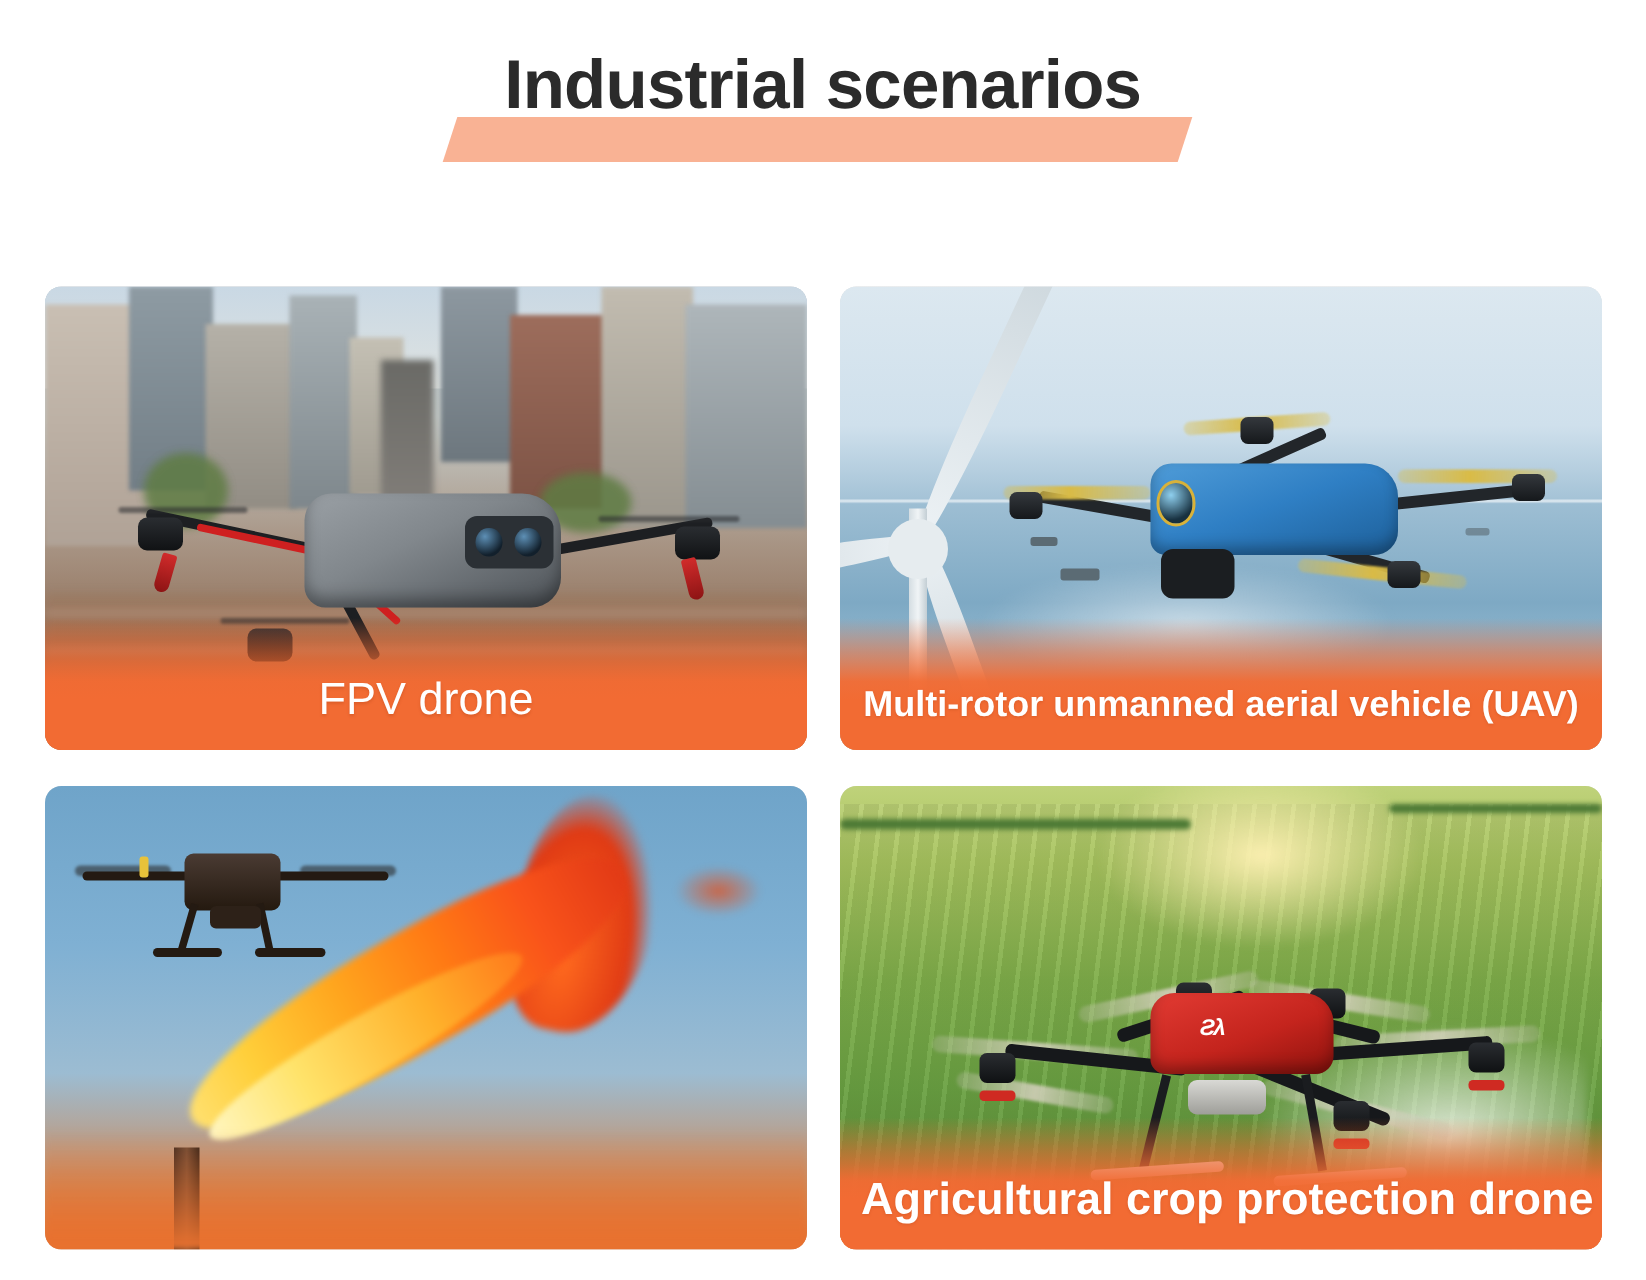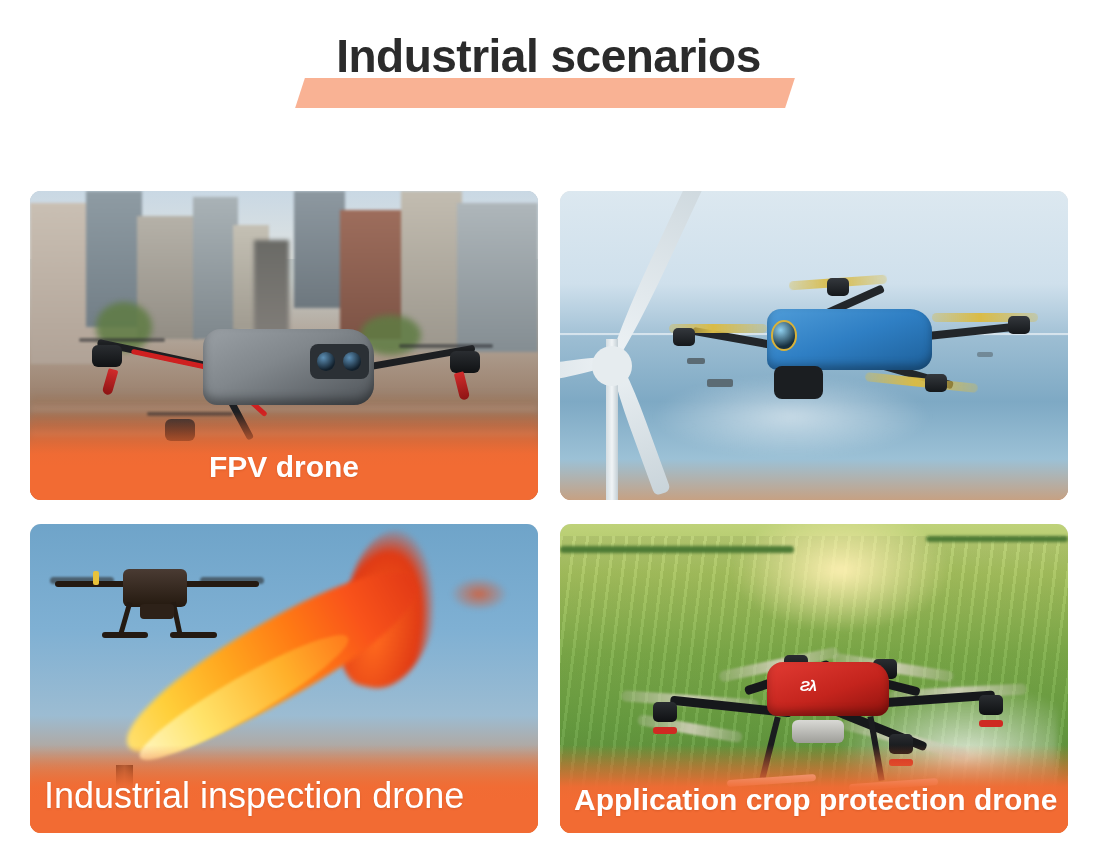--- a/index.html
+++ b/index.html
@@ -81,21 +81,21 @@
     z-index: 20;
     background: linear-gradient(to bottom,
         rgba(242,107,51,0) 0%,
         rgba(242,107,51,0.55) 26%,
         rgba(242,107,51,0.96) 48%,
         #f26b33 62%,
         #f26b33 100%);
     text-shadow: 0 1px 2px rgba(150,50,10,.25);
     white-space: nowrap;
   }
-  .caption.c1 { font-size: 30px; font-weight: bold; }
+  .caption.c1 { font-size: 30px; font-weight: normal; }
   .caption.c2 { font-size: 24px; }
   .caption.c3 { font-size: 36px; font-weight: normal; justify-content: flex-start; padding-left: 14px; }
   .caption.c4 { font-size: 30px; justify-content: flex-start; padding-left: 14px; }
 
   
   .s1 { background: linear-gradient(#b9cad8 0%, #c6ccc9 28%, #a89585 55%, #8d6a52 80%, #d2703c 100%); }
   .s1 .sky { position:absolute; left:0; top:0; width:100%; height:22%;
     background: linear-gradient(#c9d8e4, #dfe3e1); }
   .s1 .bldg { position:absolute; background:#9aa3a8; filter: blur(1.4px); }
   .s1 .b1 { left:0; top:4%; width:13%; height:52%; background:linear-gradient(#c9bfb3,#b0a296); }
@@ -361,20 +361,21 @@
         <div class="ypro" style="left:54%;top:62%;width:30%;transform:rotate(6deg)"></div>
         <div class="mot" style="left:3%;top:36%"></div>
         <div class="mot" style="right:2%;top:30%"></div>
         <div class="mot" style="left:44%;top:10%"></div>
         <div class="mot" style="left:70%;top:60%"></div>
         <div class="shell"></div>
         <div class="lens"></div>
         <div class="camera"></div>
       </div>
     </div>
+    <div class="caption c2">Multi-rotor unmanned aerial vehicle (UAV)</div>
   </div>
 
   <div class="card">
     <div class="scene s3">
       <div class="ember"></div>
       <div class="plume"></div>
       <div class="flame"></div>
       <div class="flame2"></div>
       <div class="stack"></div>
       <div class="haze"></div>
@@ -386,21 +387,20 @@
         <div class="arm a2"></div>
         <div class="shell"></div>
         <div class="yel"></div>
         <div class="leg" style="left:34%;top:54%;height:30%;transform:rotate(16deg)"></div>
         <div class="leg" style="left:58%;top:54%;height:30%;transform:rotate(-12deg)"></div>
         <div class="skid" style="left:24%;top:82%;width:22%;"></div>
         <div class="skid" style="left:56%;top:82%;width:22%;"></div>
         <div class="gimbal"></div>
       </div>
     </div>
-    <div class="caption c3">Industrial inspection drone</div>
   </div>
 
   <div class="card">
     <div class="scene s4">
       <div class="rows"></div>
       <div class="sun"></div>
       <div class="hedge"></div>
       <div class="hedge2"></div>
 
       <div class="drone d4">
@@ -428,16 +428,16 @@
         <div class="skid" style="left:26%;top:86%;width:22%;transform:rotate(-4deg)"></div>
         <div class="skid" style="left:56%;top:88%;width:22%;transform:rotate(-4deg)"></div>
         <div class="tank"></div>
         <div class="shell"></div>
         <div class="logo">Ƨλ</div>
       </div>
 
       <div class="mist"></div>
       <div class="bottomglow"></div>
     </div>
-    <div class="caption c4">Application crop protection drone</div>
+    <div class="caption c4">Agricultural crop protection drone</div>
   </div>
 
 </div>
 
 </body></html>

